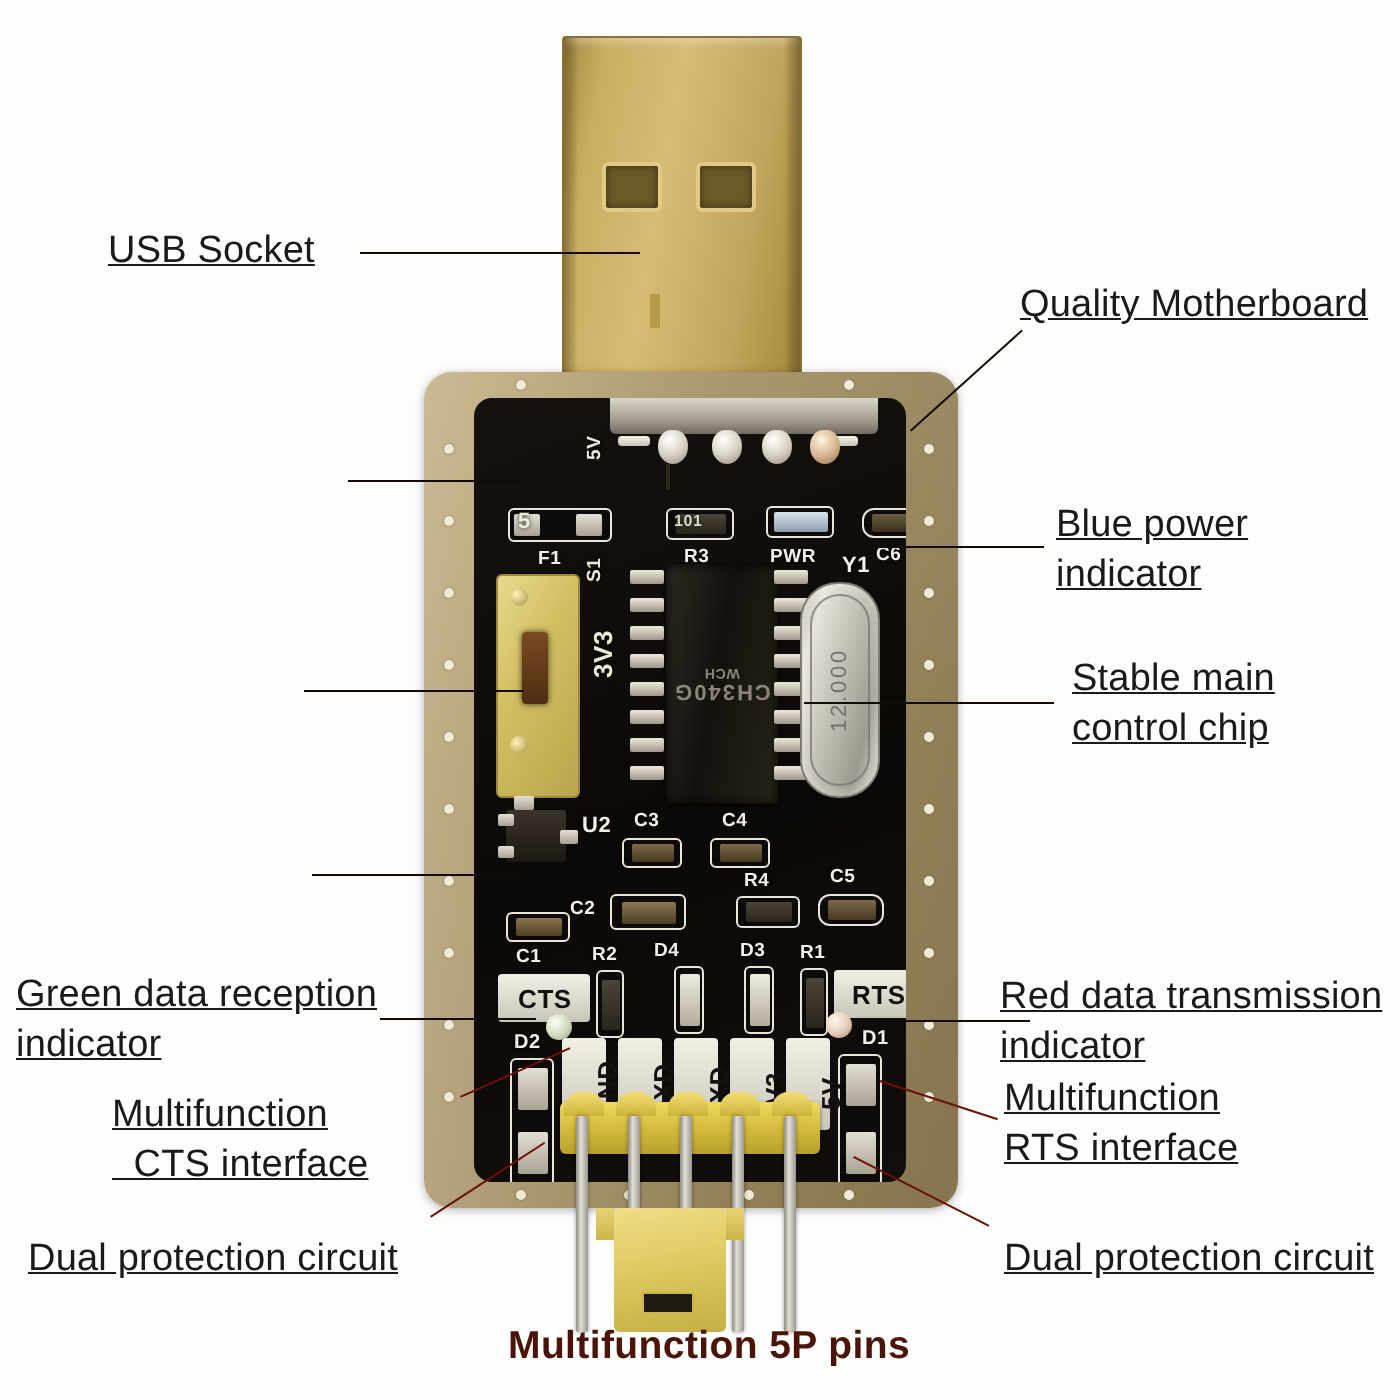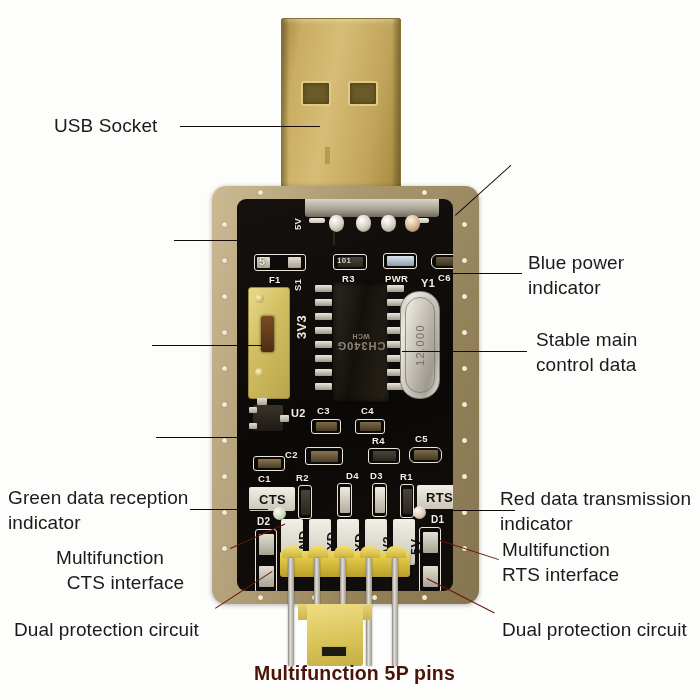--- a/index.html
+++ b/index.html
@@ -17,20 +17,21 @@
   }
 
   
   .anno {
     position: absolute;
     color: #1a1a1a;
     font-size: 19px;
     line-height: 25px;
     white-space: pre;
     letter-spacing: 0.1px;
+    text-decoration: underline;
   }
   .anno.r { text-align: left; }
   .caption {
     position: absolute;
     font-weight: bold;
     font-size: 19.5px;
     color: #4a1408;
     letter-spacing: 0.2px;
     white-space: pre;
   }
@@ -467,21 +468,21 @@
       <div class="silk" style="left:178px; top:234px;">C5</div>
 
       <div class="pad" style="left:61px; top:286px; width:14px; height:34px;">
         <div class="res" style="left:2px; top:4px; width:9px; height:25px;"></div>
       </div>
       <div class="silk" style="left:59px; top:273px;">R2</div>
 
       <div class="pad" style="left:100px; top:284px; width:15px; height:34px;">
         <div class="metal" style="left:2px; top:3px; width:10px; height:26px; background:linear-gradient(180deg,#efecdf,#b2ac9c);"></div>
       </div>
-      <div class="silk" style="left:109px; top:271px;">D4</div>
+      <div class="silk" style="left:90px; top:271px;">D4</div>
 
       <div class="pad" style="left:135px; top:284px; width:15px; height:34px;">
         <div class="metal" style="left:2px; top:3px; width:10px; height:26px; background:linear-gradient(180deg,#efecdf,#b2ac9c);"></div>
       </div>
       <div class="silk" style="left:133px; top:271px;">D3</div>
 
       <div class="pad" style="left:163px; top:285px; width:14px; height:34px;">
         <div class="res" style="left:2px; top:4px; width:9px; height:25px;"></div>
       </div>
       <div class="silk" style="left:163px; top:272px;">R1</div>
@@ -562,24 +563,25 @@
 
   <div class="lead2" style="left:427px; top:578px; width:76px; transform: rotate(27deg);"></div>
 
   <div class="anno" style="left:54px;  top:113px;">USB Socket</div>
   <div class="anno" style="left:8px;   top:485px;">Green data reception
 indicator</div>
   <div class="anno" style="left:56px;  top:545px;">Multifunction
   CTS interface</div>
   <div class="anno" style="left:14px;  top:617px;">Dual protection circuit</div>
 
+  <div class="anno r" style="left:510px; top:140px;">Quality Motherboard</div>
   <div class="anno r" style="left:528px; top:250px;">Blue power
 indicator</div>
   <div class="anno r" style="left:536px; top:327px;">Stable main
-control data</div>
+control chip</div>
   <div class="anno r" style="left:500px; top:486px;">Red data transmission
 indicator</div>
   <div class="anno r" style="left:502px; top:537px;">Multifunction
 RTS interface</div>
   <div class="anno r" style="left:502px; top:617px;">Dual protection circuit</div>
 
   <div class="caption" style="left:254px; top:662px;">Multifunction 5P pins</div>
 
 </div>
 

